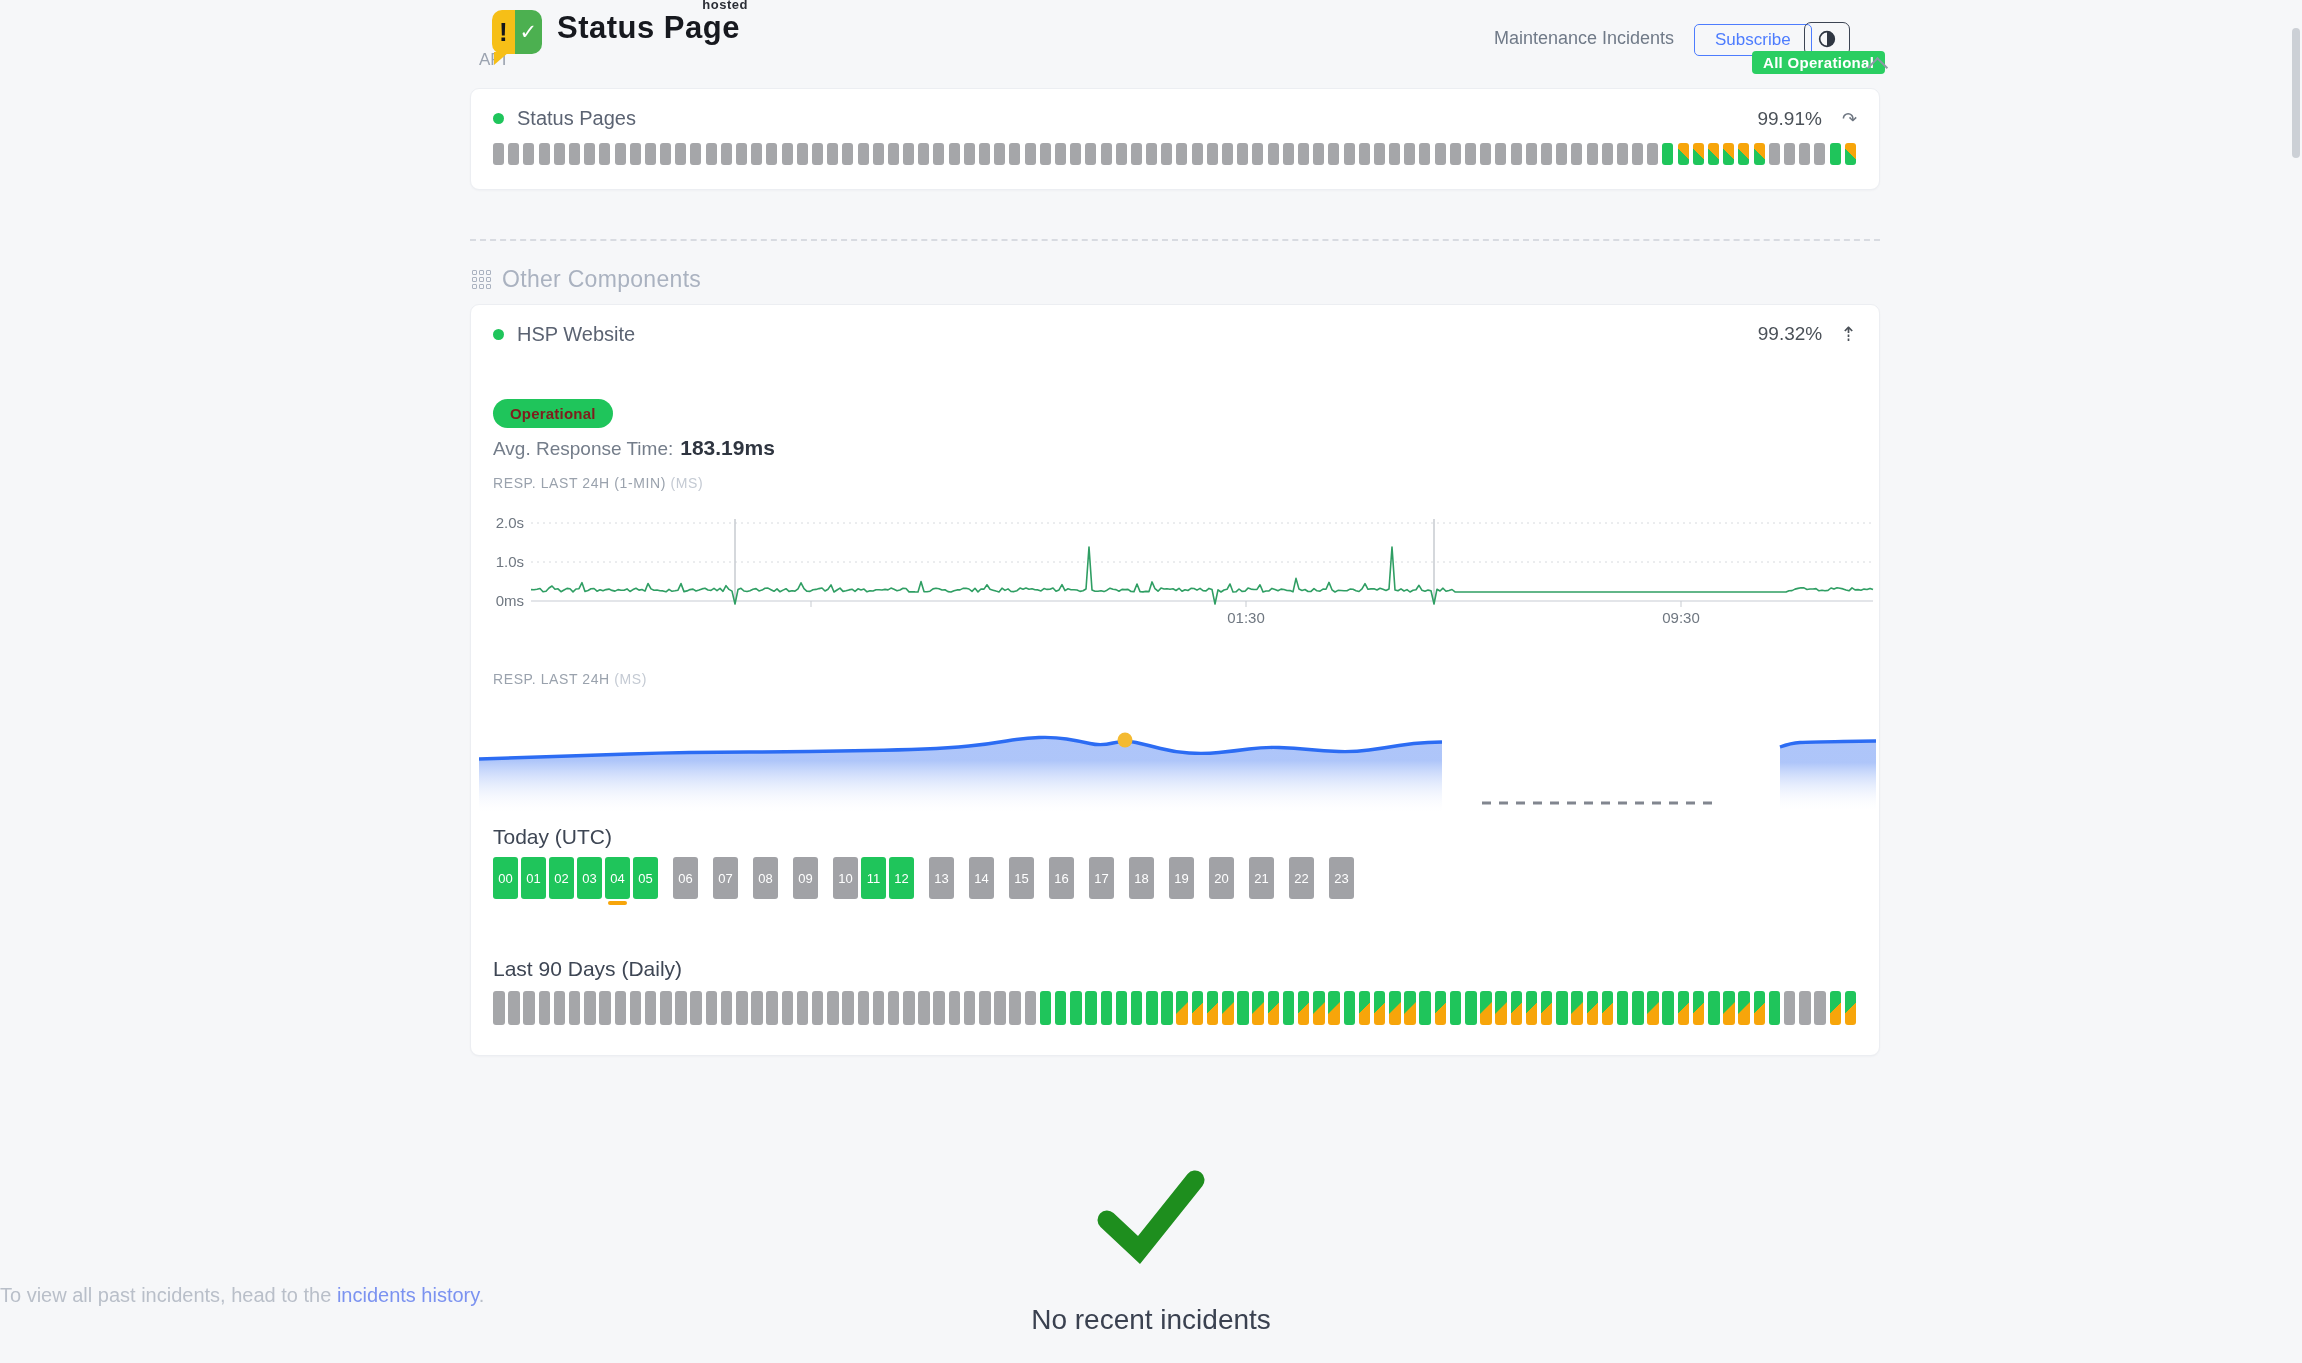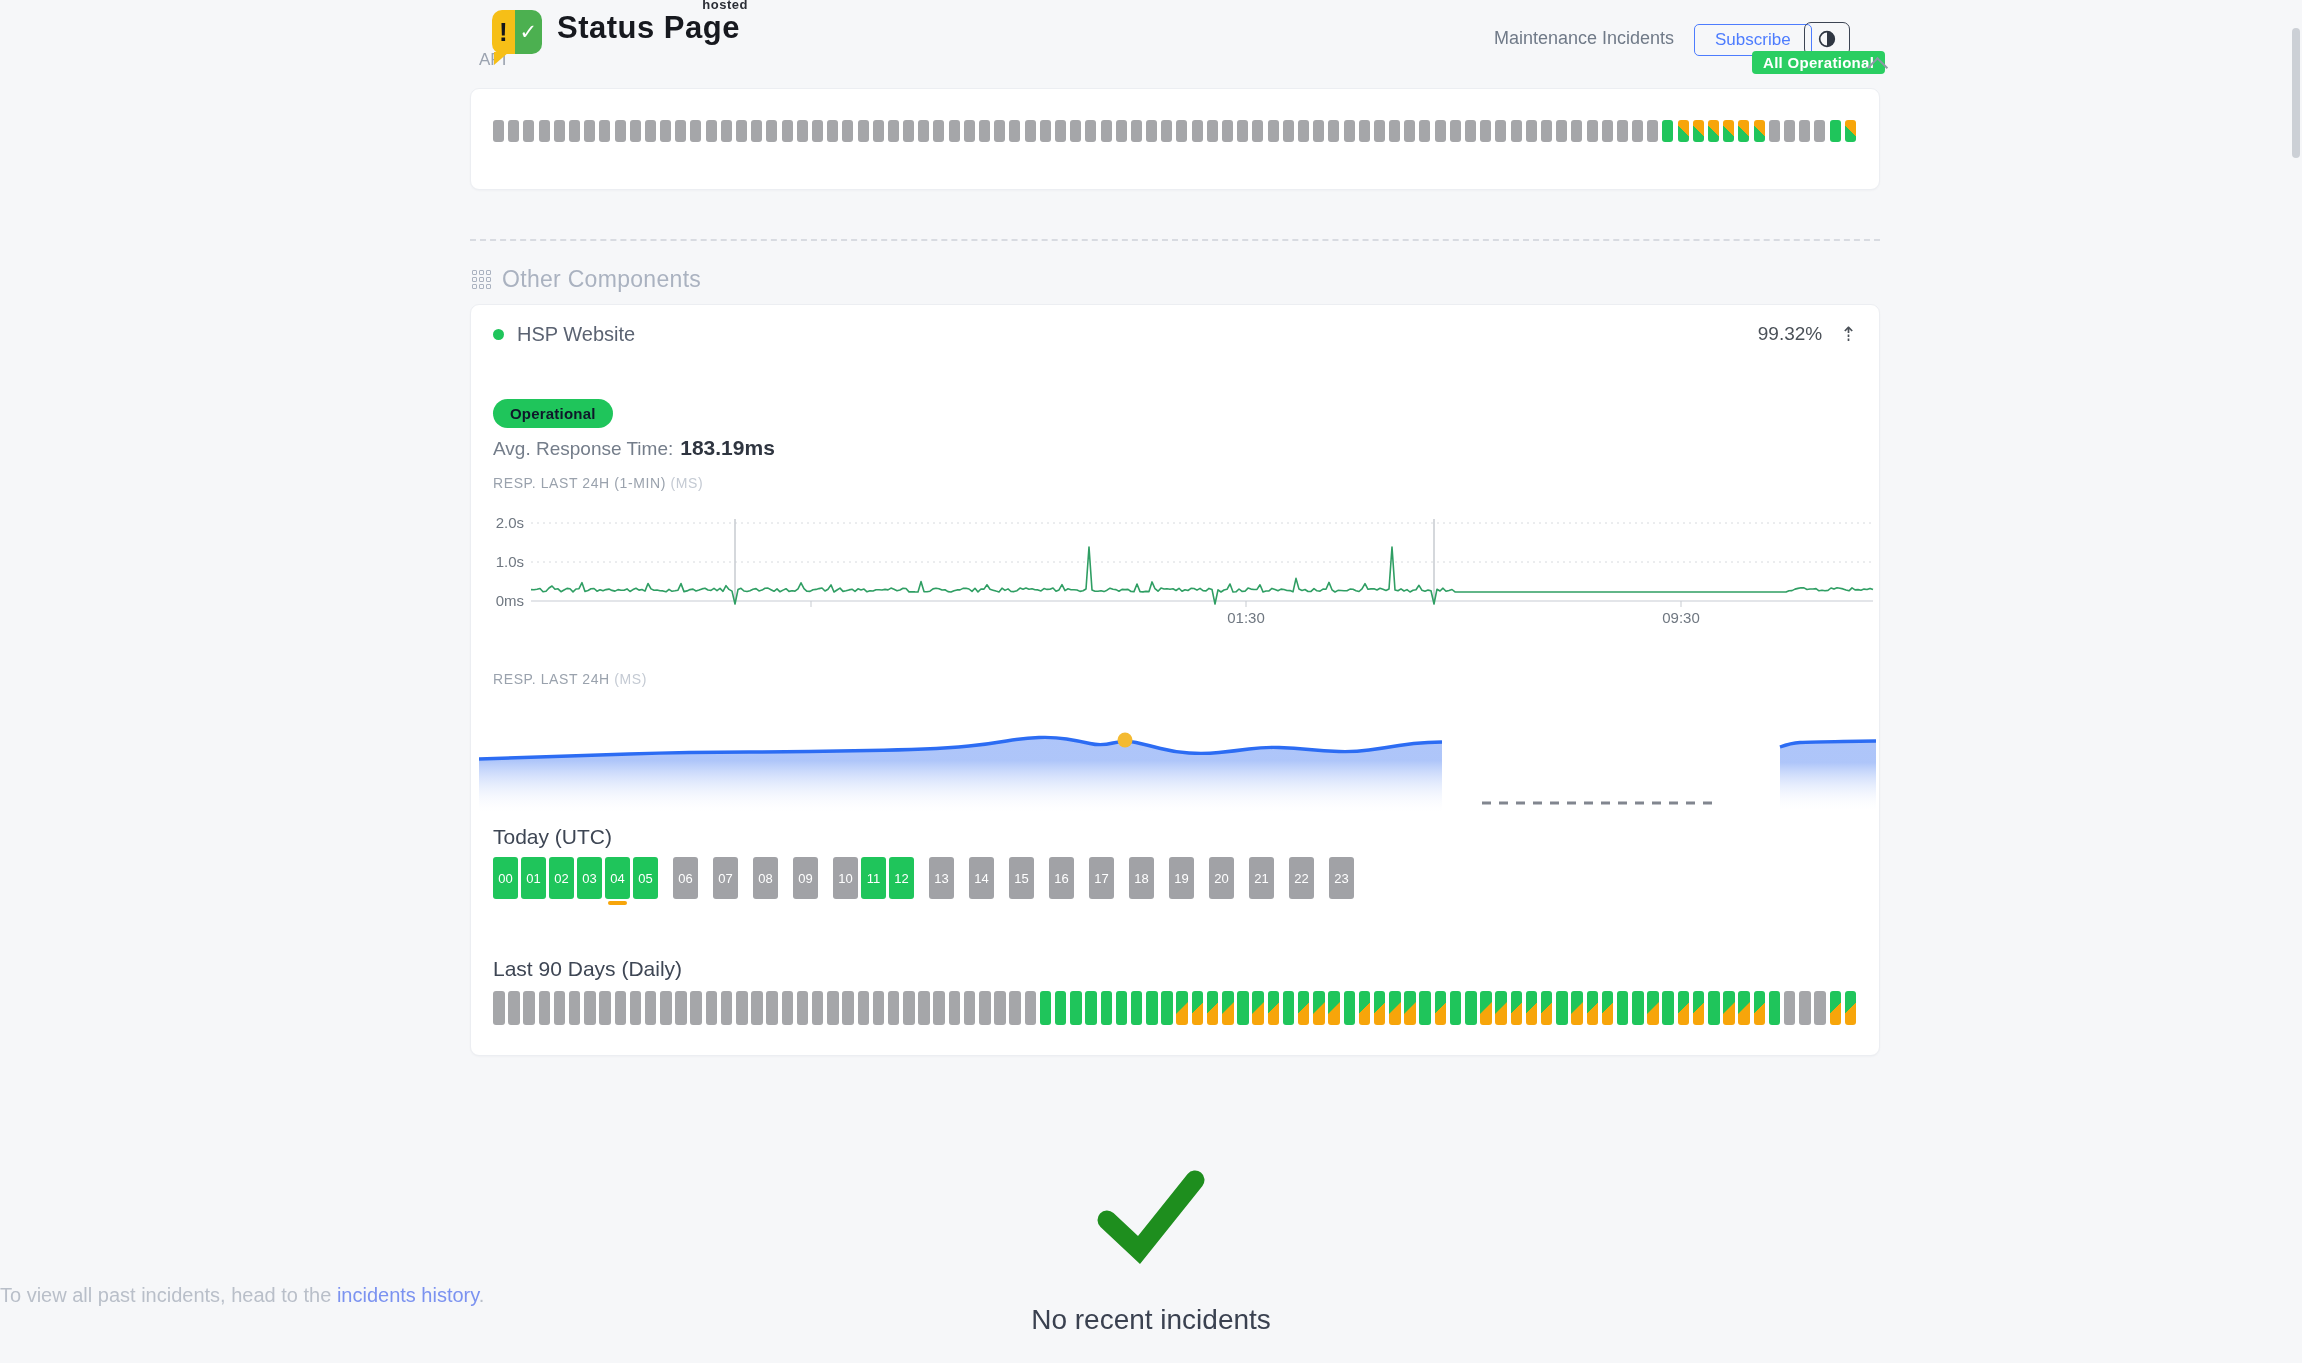--- a/index.html
+++ b/index.html
@@ -50,21 +50,21 @@
   .bars-daily .b-mix{background:linear-gradient(135deg,var(--green) 49.5%,var(--orange) 50.5%);}
   .divider{left:470px;top:239px;width:1410px;border-top:2px dashed #d8dbe1;}
   .oc-header{left:472px;top:266px;display:flex;align-items:center;}
   .grid-icon{display:inline-grid;grid-template-columns:repeat(3,5px);grid-gap:2px;margin-right:11px;}
   .grid-icon i{width:5px;height:5px;border:1.4px solid #aab2c0;border-radius:1px;box-sizing:border-box;}
   .oc-title{font-size:23px;color:#aab2c0;letter-spacing:.3px;}
   #card-hsp{left:470px;top:304px;width:1410px;height:752px;position:absolute;}
   .hsp-head{position:absolute;top:0;left:0;right:0;height:58px;padding:0 22px;display:flex;
     align-items:center;justify-content:space-between;box-sizing:border-box;}
   .trend{font-size:20px;color:#4b5158;margin-left:18px;cursor:pointer;font-family:"DejaVu Sans",sans-serif;}
-  .pill{position:absolute;top:94px;left:22px;background:var(--green);color:#0f172a;font-size:15px;
+  .pill{position:absolute;top:94px;left:22px;background:var(--green);color:#7f1d1d;font-size:15px;
     font-weight:700;padding:6px 17px;border-radius:15px;letter-spacing:.2px;}
   .avg-line{position:absolute;top:131px;left:22px;font-size:19px;color:#747d8a;}
   .avg-val{font-size:21px;color:#2f3540;font-weight:600;margin-left:7px;}
   .chart-label{position:absolute;left:22px;font-size:14px;color:#9aa2ad;letter-spacing:.6px;}
   .chart-unit{color:#c4cad3;}
   #chart1{position:absolute;left:20px;top:196px;}
   #chart2{position:absolute;left:8px;top:390px;}
   .sub-heading{position:absolute;left:22px;font-size:21px;color:#3e4654;font-weight:500;}
   .hours-row{position:absolute;top:552px;left:22px;display:flex;gap:3px;}
   .hour{width:25px;height:42px;border-radius:3px;display:flex;align-items:center;justify-content:center;
@@ -105,20 +105,30 @@
     <path d="M12 4 A8 8 0 0 1 12 20 Z" fill="#2f3642"></path>
   </svg>
 </div>
 <div class="abs badge-all">All Operational</div>
 <div class="abs chev"></div>
 <div class="abs scroll-thumb"></div>
 
 <div class="abs section-label">API</div>
 
 <div class="abs card" id="card-api">
+  <div class="comp-row">
+    <div class="comp-left">
+      <div class="dot"></div>
+      <span class="comp-name">Status Pages</span>
+    </div>
+    <div class="comp-right">
+      <span class="pct">99.91%</span>
+      <span class="mini-icon">↷</span>
+    </div>
+  </div>
   <div class="bars-row bars-status">
       <div class="bar b-gray"></div>
       <div class="bar b-gray"></div>
       <div class="bar b-gray"></div>
       <div class="bar b-gray"></div>
       <div class="bar b-gray"></div>
       <div class="bar b-gray"></div>
       <div class="bar b-gray"></div>
       <div class="bar b-gray"></div>
       <div class="bar b-gray"></div>

